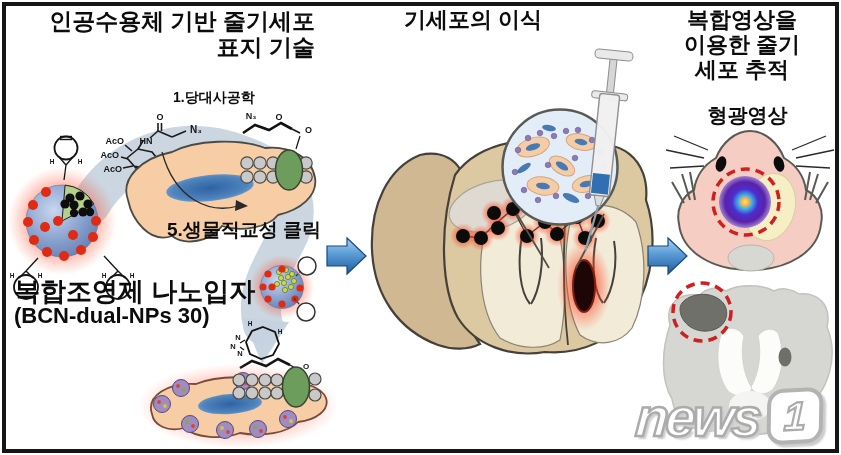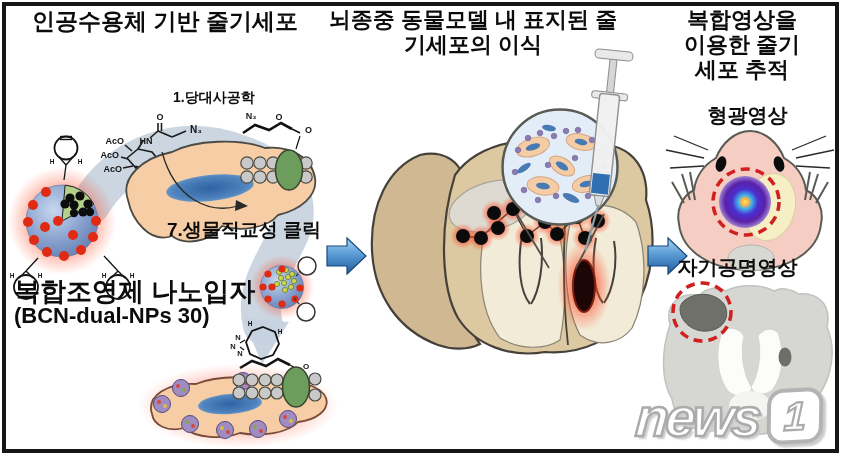--- a/index.html
+++ b/index.html
@@ -426,45 +426,44 @@
       <path d="M 778,333 C 785,352 783,375 773,389 C 765,397 754,394 751,387 C 759,374 762,352 758,336
                C 764,328 773,327 778,333 Z" fill="#fcfcfb" stroke="#cfcfca" stroke-width="0.8"></path>
       <ellipse cx="750" cy="406" rx="21" ry="15" fill="#f4f4f2"></ellipse>
       <ellipse cx="785" cy="357" rx="6.5" ry="9.5" fill="#6f6f6a"></ellipse>
       <path d="M 685,300 C 697,291 716,293 724,304 C 730,314 726,326 713,330 C 699,334 685,327 681,315
                C 679,308 680,304 685,300 Z" fill="#70706b" stroke="#585853"></path>
       <circle cx="702" cy="312" r="29" fill="none" stroke="#cf1f1f" stroke-width="3.5" stroke-dasharray="9 6"></circle>
     </g>
   </svg>
 
-  <div class="label center" style="left:15px;top:8px;width:300px;font-size:23px;">
+  <div class="label center" style="left:15px;top:8px;width:300px;font-size:23px;text-align:right;">
     <span style="display:block">인공수용체 기반 줄기세포</span>
+    <span style="display:block">표지 기술</span>
   </div>
 
   <div class="label" style="left:173px;top:90px;font-size:14px;">1.당대사공학</div>
 
-  <div class="label" style="left:167px;top:219px;font-size:19px;">7.생물직교성 클릭</div>
+  <div class="label" style="left:167px;top:219px;font-size:19px;">5.생물직교성 클릭</div>
 
   <div class="label" style="left:14px;top:277px;font-size:26px;">복합조영제 나노입자</div>
   <div class="label" style="left:14px;top:304px;font-size:22px;">(BCN-dual-NPs 30)</div>
 
   <div class="label center" style="left:308px;top:8px;width:330px;font-size:22px;">
-    <span style="display:block">뇌종중 동물모델 내 표지된 줄</span>
     <span style="display:block">기세포의 이식</span>
   </div>
 
   <div class="label center" style="left:660px;top:104px;width:175px;font-size:20px;">형광영상</div>
 
   <div class="label center" style="left:652px;top:8px;width:180px;font-size:22px;">
     <span style="display:block">복합영상을</span>
     <span style="display:block">이용한 줄기</span>
     <span style="display:block">세포 추적</span>
   </div>
 
-  <div class="label center" style="left:645px;top:256px;width:185px;font-size:20px;">자기공명영상</div>
 
   <div class="news">
     <span class="news-text">news</span>
     <span class="news-box">
       <span>1</span>
     </span>
   </div>
 </div>
 
 </body></html>

